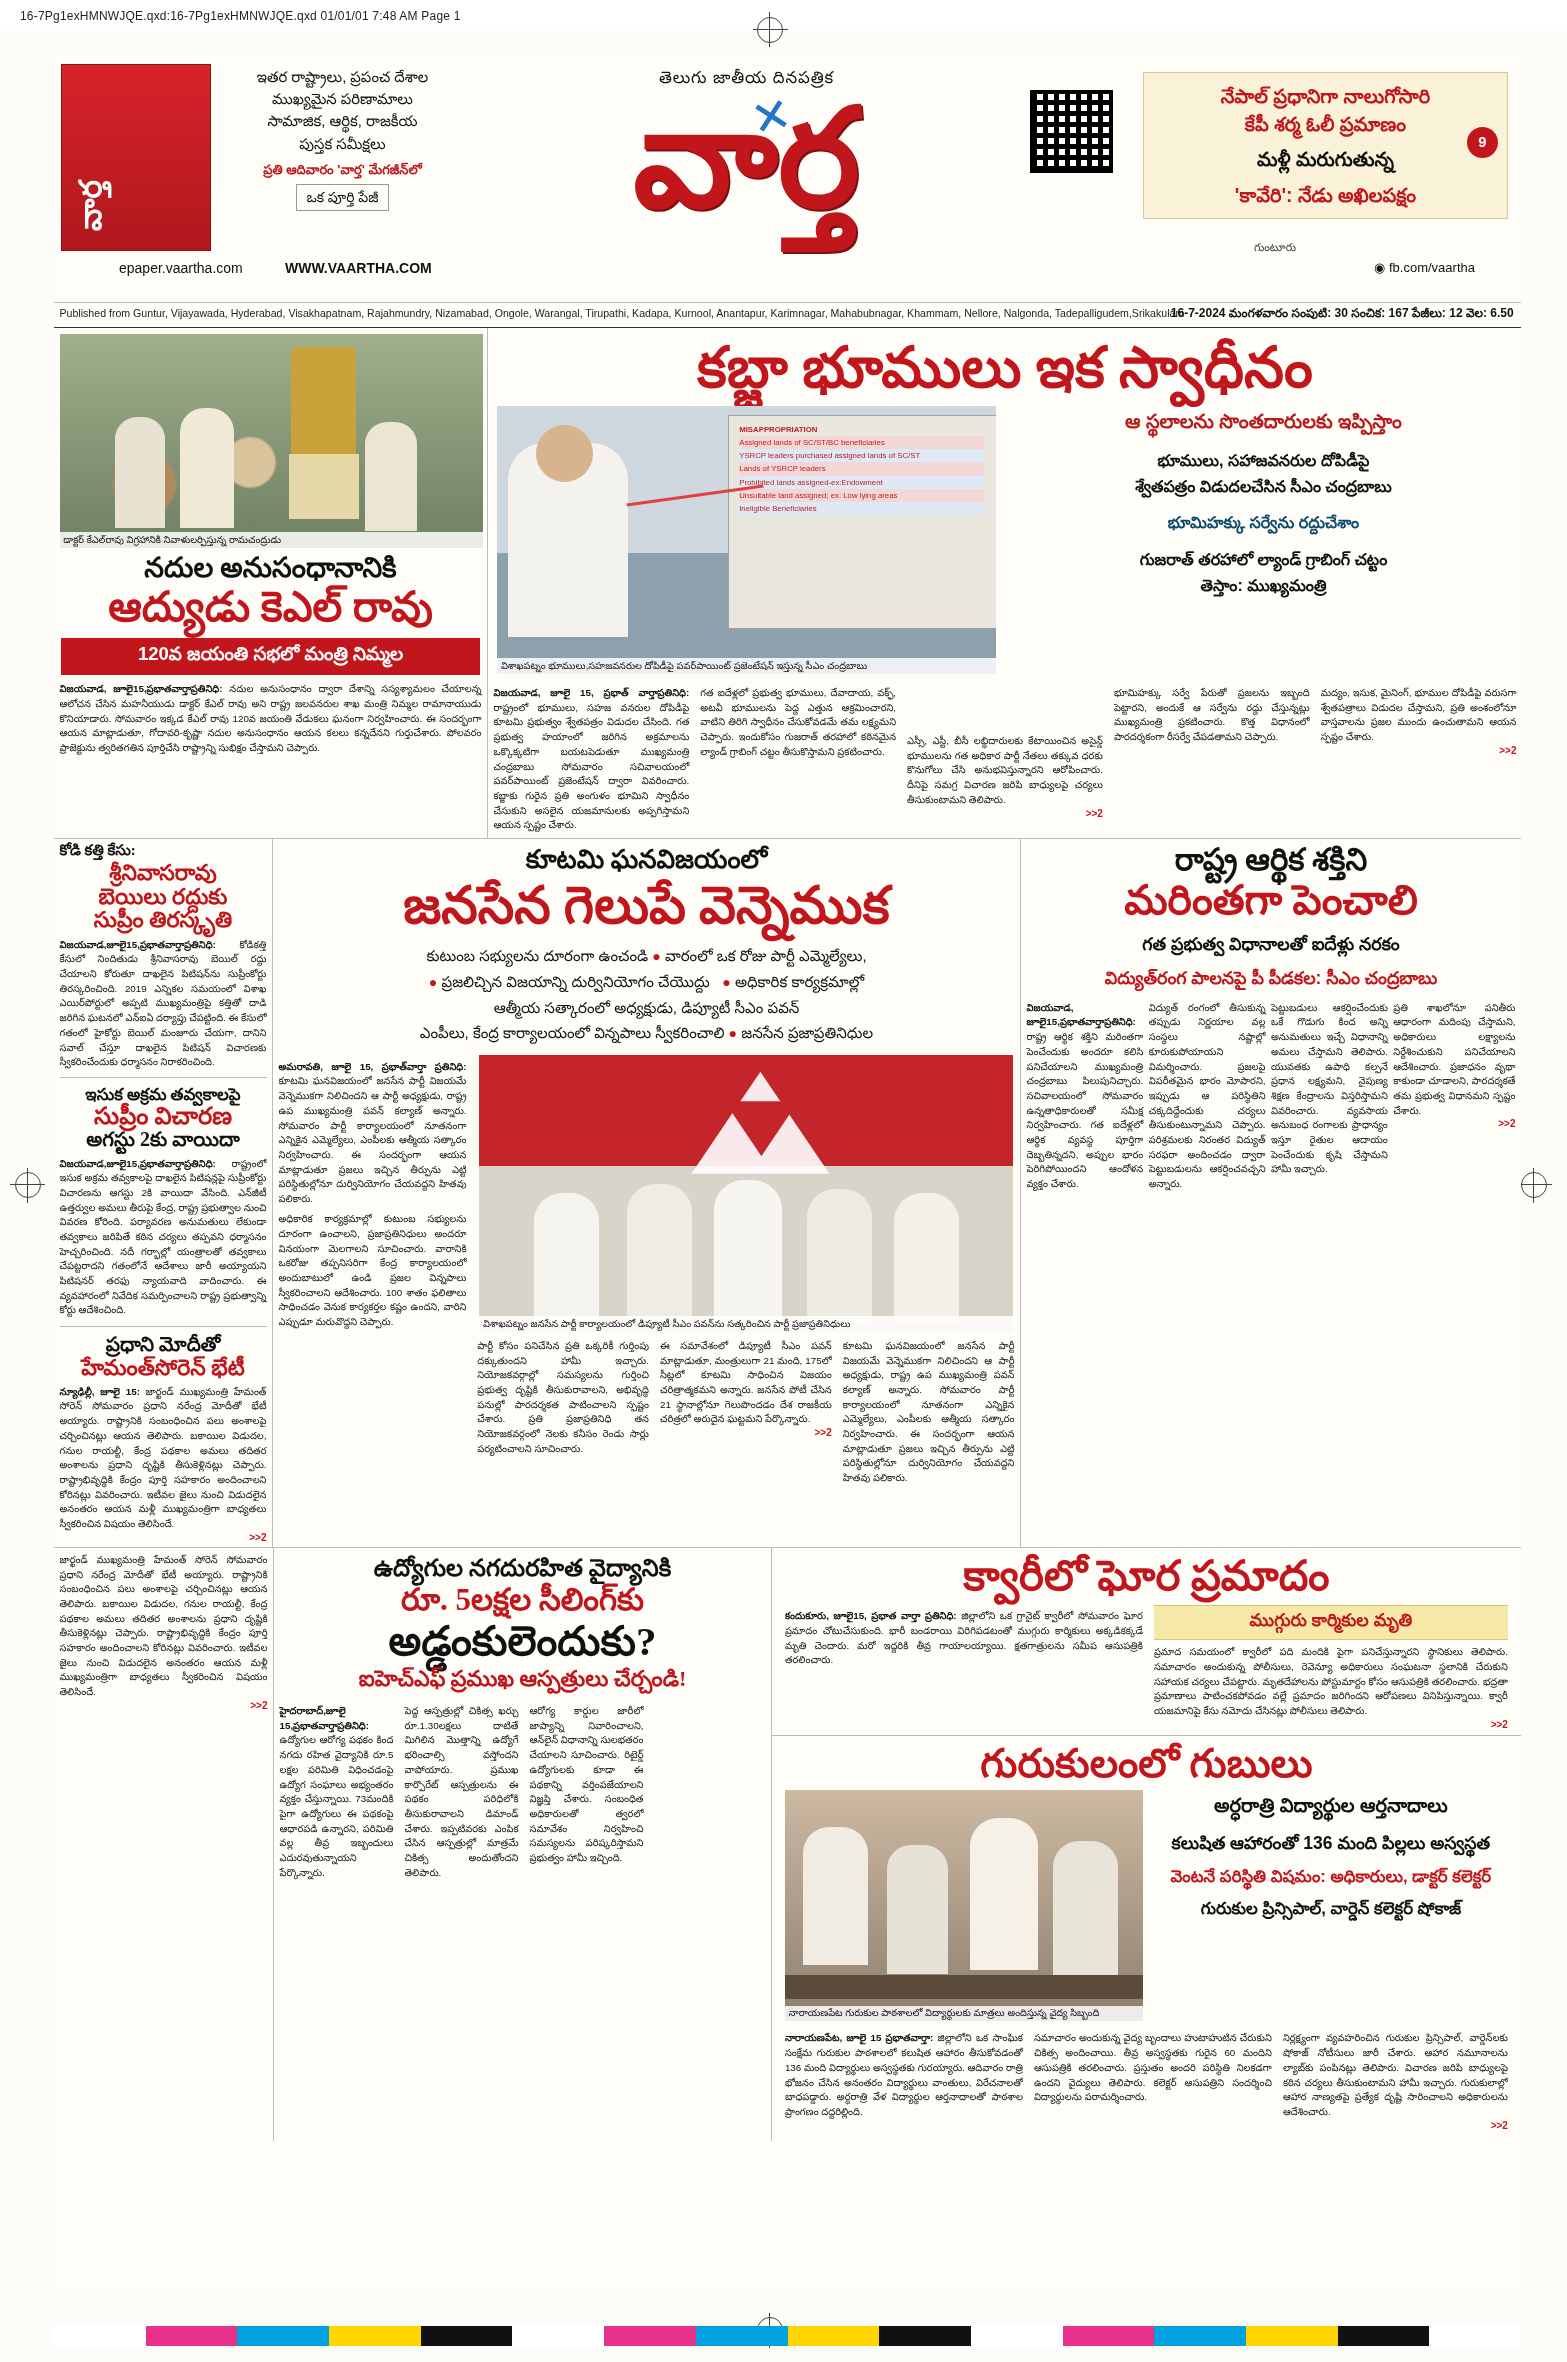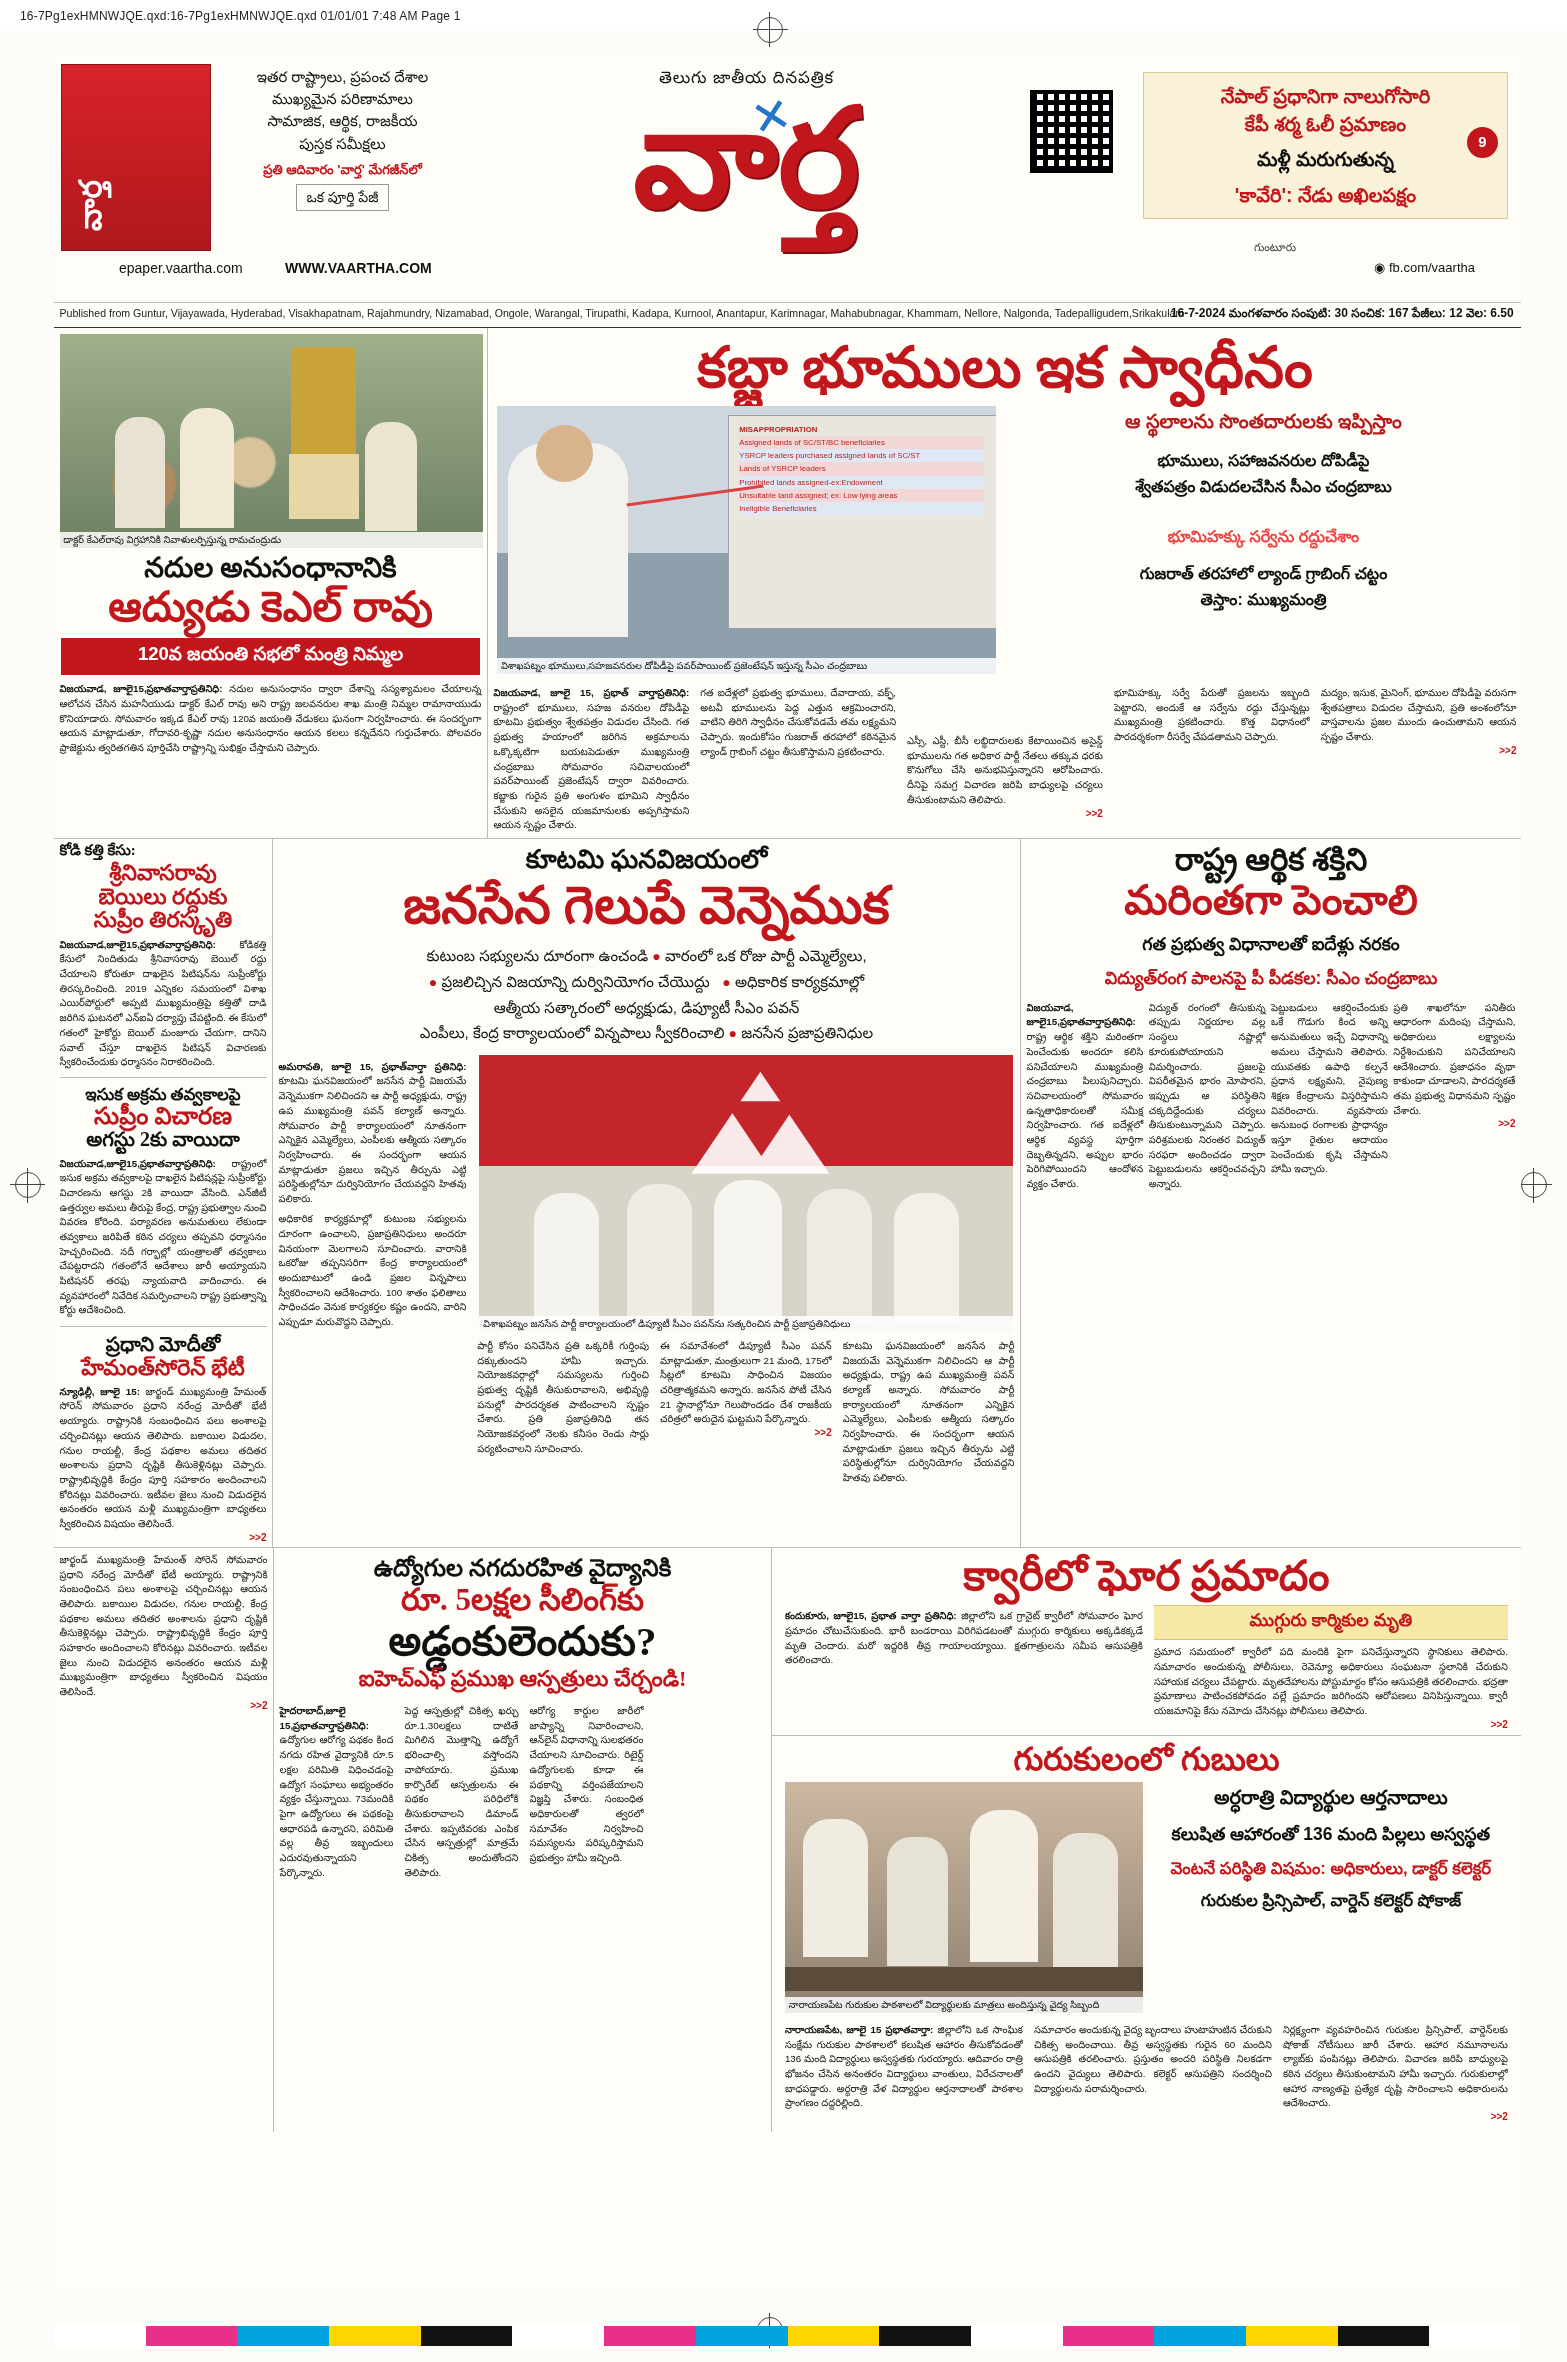--- a/index.html
+++ b/index.html
@@ -165,21 +165,21 @@
                 <div style="background:#dfe8f5;">Ineligible Beneficiaries</div>
               </div>
               <div style="position:absolute;left:129px;top:88px;width:138px;height:2.8px;background:#e04040;transform:rotate(-8deg);"></div>
               <div class="cap">విశాఖపట్నం భూములు,సహజవనరుల దోపిడీపై పవర్‌పాయింట్ ప్రజెంటేషన్ ఇస్తున్న సీఎం చంద్రబాబు</div>
             </div>
           </div>
           <div class="col" style="width:517px;padding:0 13px;box-sizing:border-box;">
             <div class="subline" style="color:#b91c1c;font-weight:bold;font-size:19.4px;">ఆ స్థలాలను సొంతదారులకు ఇప్పిస్తాం</div>
             <div class="subline" style="margin-top:11px;font-weight:bold;">భూములు, సహాజవనరుల దోపిడీపై</div>
             <div class="subline" style="font-weight:bold;">శ్వేతపత్రం విడుదలచేసిన సీఎం చంద్రబాబు</div>
-            <div class="subline" style="margin-top:25px;font-weight:bold;color:#ef4444;">భూమిహక్కు సర్వేను రద్దుచేశాం</div>
+            <div class="subline" style="margin-top:11px;font-weight:bold;color:#0c4a6e;">భూమిహక్కు సర్వేను రద్దుచేశాం</div>
             <div class="subline" style="margin-top:11px;font-weight:bold;">గుజరాత్ తరహాలో ల్యాండ్ గ్రాబింగ్ చట్టం</div>
             <div class="subline" style="font-weight:bold;">తెస్తాం: ముఖ్యమంత్రి</div>
           </div>
         </div>
 
         <div class="row" style="margin-top:7.4px;">
           <div class="col colgap" style="width:207px;">
             <div class="body"><span class="dateline">విజయవాడ, జూలై 15, ప్రభాత్ వార్తాప్రతినిధి:</span> <span>రాష్ట్రంలో భూములు, సహజ వనరుల దోపిడీపై కూటమి ప్రభుత్వం శ్వేతపత్రం విడుదల చేసింది. గత ప్రభుత్వ హయాంలో జరిగిన అక్రమాలను ఒక్కొక్కటిగా బయటపెడుతూ ముఖ్యమంత్రి చంద్రబాబు సోమవారం సచివాలయంలో పవర్‌పాయింట్ ప్రజెంటేషన్ ద్వారా వివరించారు. కబ్జాకు గురైన ప్రతి అంగుళం భూమిని స్వాధీనం చేసుకుని అసలైన యజమానులకు అప్పగిస్తామని ఆయన స్పష్టం చేశారు.</span></div>
           </div>
           <div class="col colgap" style="width:207px;">
@@ -329,21 +329,21 @@
             </div>
             <div class="col" style="width:365px;padding:0 5.5px;box-sizing:border-box;">
               <div class="yellowbar">ముగ్గురు కార్మికుల మృతి</div>
               <div class="body" style="margin-top:5.5px;">ప్రమాద సమయంలో క్వారీలో పది మందికి పైగా పనిచేస్తున్నారని స్థానికులు తెలిపారు. సమాచారం అందుకున్న పోలీసులు, రెవెన్యూ అధికారులు సంఘటనా స్థలానికి చేరుకుని సహాయక చర్యలు చేపట్టారు. మృతదేహాలను పోస్టుమార్టం కోసం ఆసుపత్రికి తరలించారు. భద్రతా ప్రమాణాలు పాటించకపోవడం వల్లే ప్రమాదం జరిగిందని ఆరోపణలు వినిపిస్తున్నాయి. క్వారీ యజమానిపై కేసు నమోదు చేసినట్లు పోలీసులు తెలిపారు.</div>
               <div class="more" style="text-align:right;">&gt;&gt;2</div>
             </div>
           </div>
         </div>
 
         <div style="padding:5.5px 7.4px;">
-          <div class="bigtitle" style="font-size:32px;">గురుకులంలో గుబులు</div>
+          <div class="bigtitle" style="font-size:40px;">గురుకులంలో గుబులు</div>
           <div class="row">
             <div class="col" style="width:369px;padding:5.5px;box-sizing:border-box;">
               <div class="photo photo-school" style="height:231px;position:relative;">
                 <div style="position:absolute;left:18.5px;top:37px;width:65px;height:138px;background:#f0ece2;border-radius:26px 26px 0 0;"></div>
                 <div style="position:absolute;left:102px;top:55px;width:61px;height:129px;background:#e7e2d6;border-radius:24px 24px 0 0;"></div>
                 <div style="position:absolute;left:185px;top:28px;width:68px;height:152px;background:#f5f1e7;border-radius:28px 28px 0 0;"></div>
                 <div style="position:absolute;left:268px;top:51px;width:65px;height:134px;background:#e9e4d8;border-radius:26px 26px 0 0;"></div>
                 <div style="position:absolute;left:0;top:185px;width:100%;height:24px;background:#5b4b3b;"></div>
                 <div class="cap">నారాయణపేట గురుకుల పాఠశాలలో విద్యార్థులకు మాత్రలు అందిస్తున్న వైద్య సిబ్బంది</div>
               </div>

